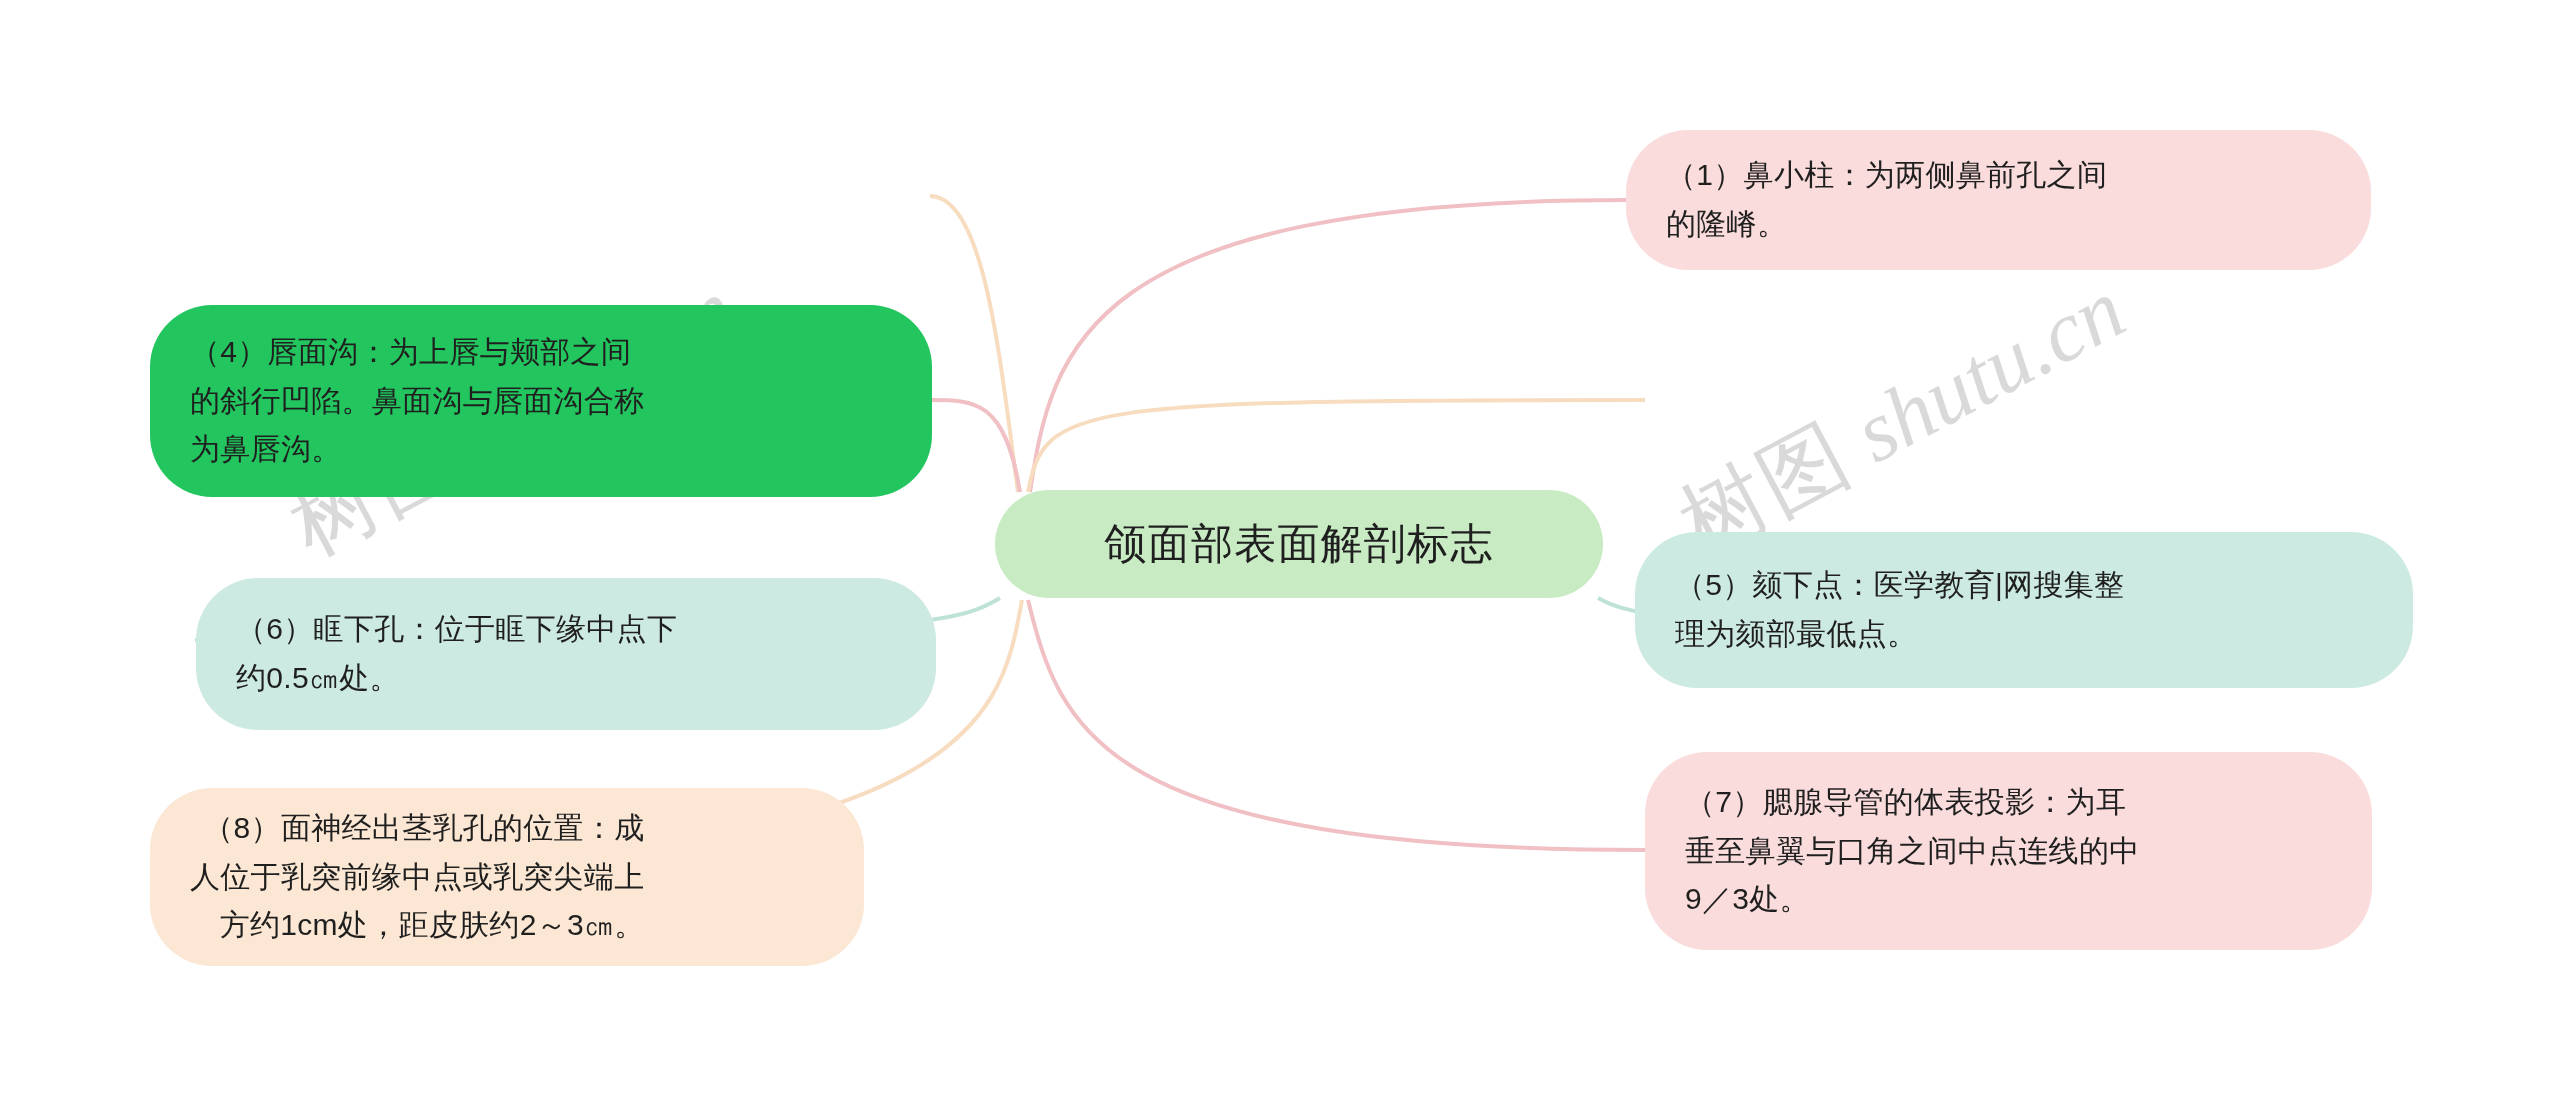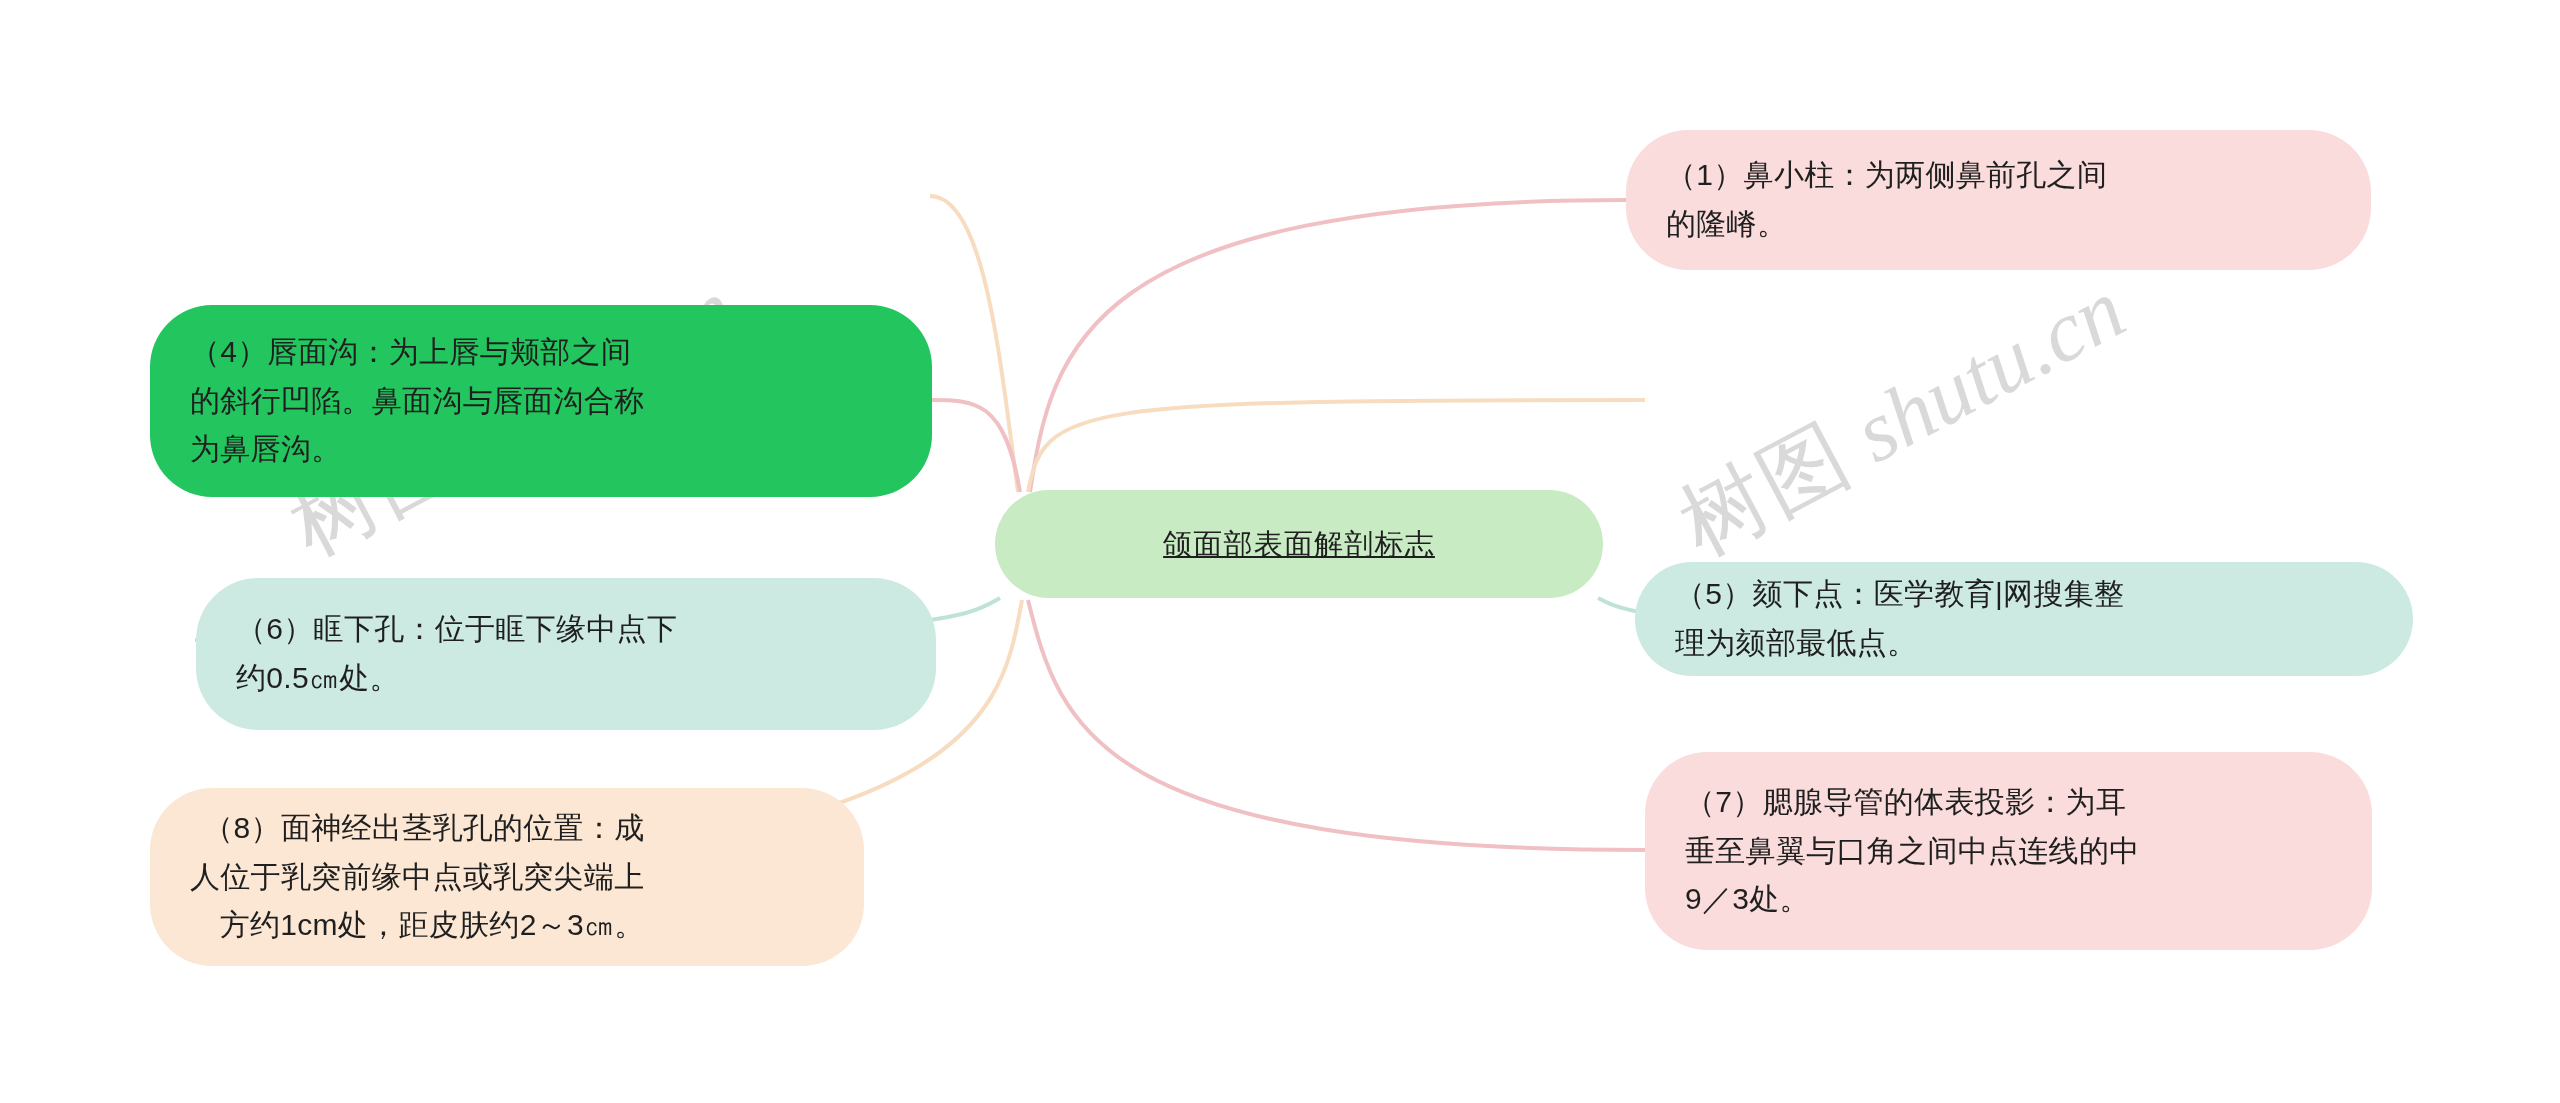--- a/index.html
+++ b/index.html
@@ -31,24 +31,23 @@
     padding: 22px 40px 22px 40px;
     color: #1f1f1f;
     font-size: 30px;
     line-height: 1.62;
     letter-spacing: 0.3px;
     white-space: pre-line;
     text-align: left;
   }
   .node.center {
     justify-content: center;
-    font-size: 29px;
+    font-size: 42px;
     letter-spacing: 1.2px;
     padding: 0 44px;
-    text-decoration: underline;
   }
   
   .wm {
     position: absolute;
     font-family: "Liberation Serif", "DejaVu Serif", serif;
     font-style: italic;
     color: rgba(130,130,130,0.30);
     font-size: 86px;
     white-space: nowrap;
     transform-origin: left top;
@@ -97,21 +96,21 @@
   <div class="node" style="left: 150px; top: 305px; width: 782px; height: 192px; background: #22c55e;">（4）唇面沟：为上唇与颊部之间
 的斜行凹陷。鼻面沟与唇面沟合称
 为鼻唇沟。</div>
 
 
   <div class="node center" style="left: 995px; top: 490px; width: 608px; height: 108px; background: rgb(201, 235, 196);">颌面部表面解剖标志</div>
 
   <div class="node" style="left: 196px; top: 578px; width: 740px; height: 152px; background: rgb(205, 234, 226);">（6）眶下孔：位于眶下缘中点下
 约0.5㎝处。</div>
 
-  <div class="node" style="left: 1635px; top: 562px; width: 778px; height: 114px; background: rgb(205, 234, 226);">（5）颏下点：医学教育|网搜集整
+  <div class="node" style="left: 1635px; top: 532px; width: 778px; height: 156px; background: rgb(205, 234, 226);">（5）颏下点：医学教育|网搜集整
 理为颏部最低点。</div>
 
   <div class="node" style="left: 150px; top: 788px; width: 714px; height: 178px; background: rgb(251, 231, 211); text-align: right;">（8）面神经出茎乳孔的位置：成
 人位于乳突前缘中点或乳突尖端上
 方约1cm处，距皮肤约2～3㎝。</div>
 
   <div class="node" style="left: 1645px; top: 752px; width: 727px; height: 198px; background: rgb(250, 220, 220);">（7）腮腺导管的体表投影：为耳
 垂至鼻翼与口角之间中点连线的中
 9／3处。</div>
 

